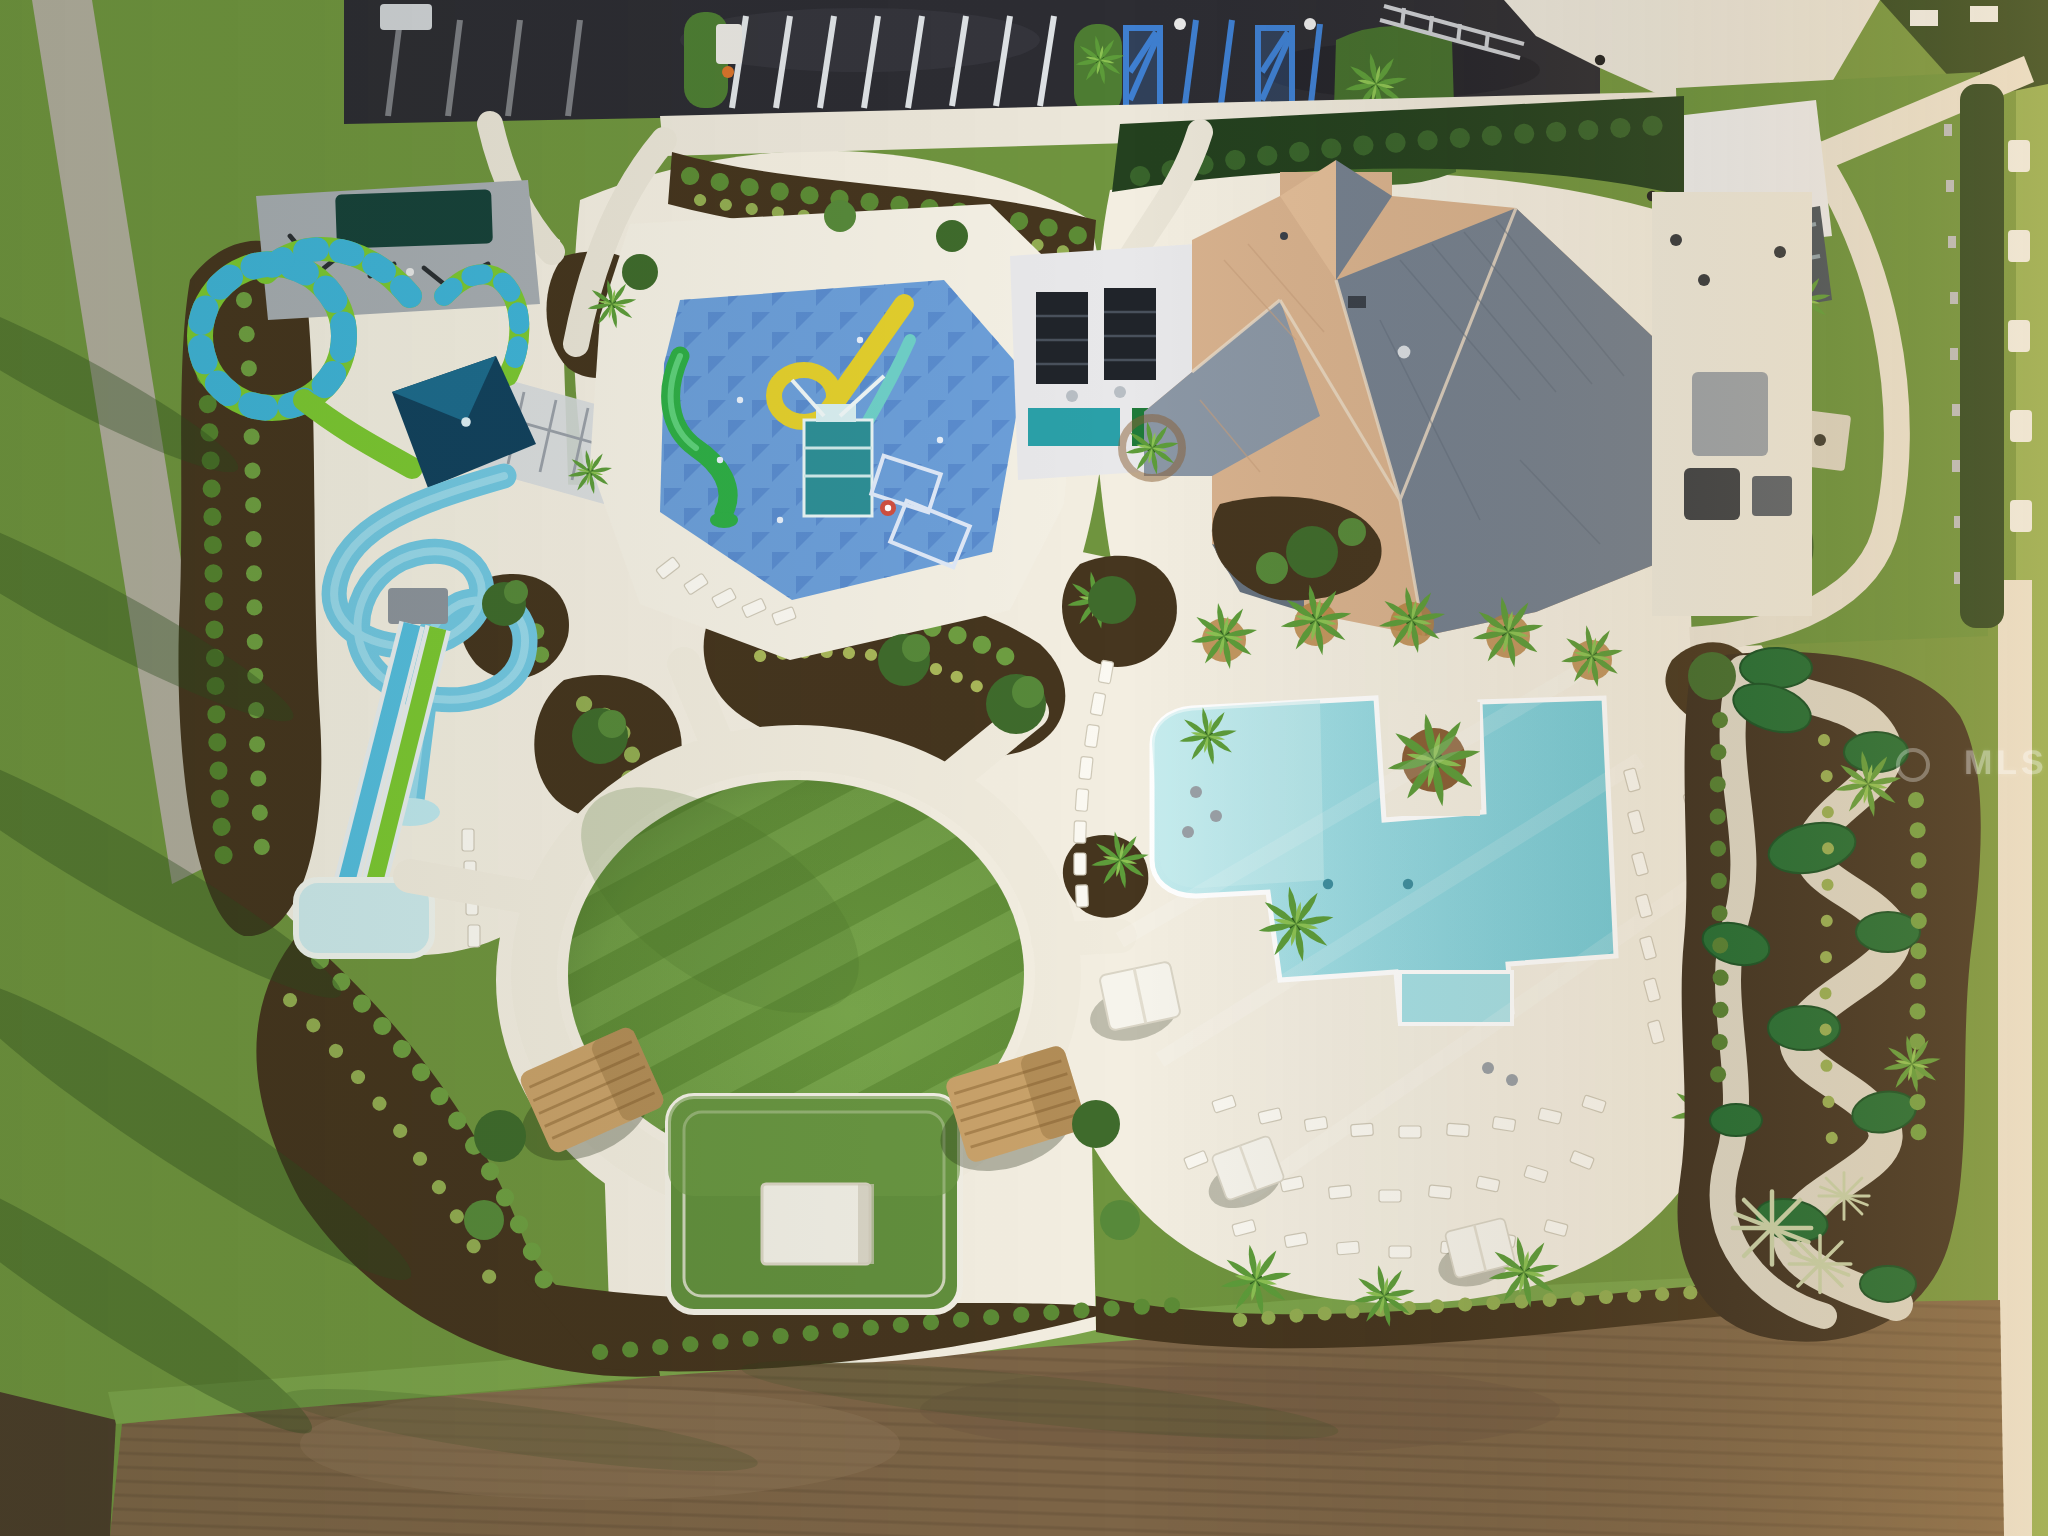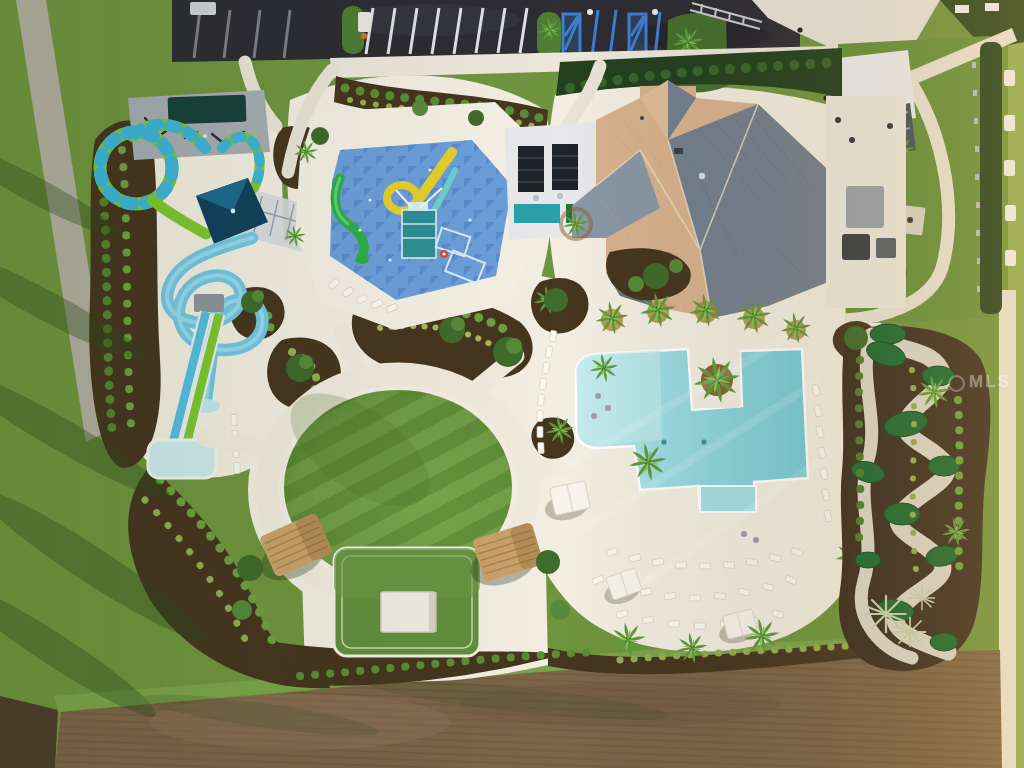--- a/index.html
+++ b/index.html
@@ -1,20 +1,20 @@
 <!DOCTYPE html>
 <html style="--grass: #70953f; --grass-bright: #8fae53; --deck: #f3eee1; --path: #e9e4d6; --asphalt: #2d2d33; --pool-water: #8ad5de; --pool-shallow: #c6ecee; --splash-pad: #6c9fd9; --splash-pattern: #4a7cc4; --slide-blue: #72c8e2; --slide-green: #7cc832; --canopy-teal: #12425e; --roof-tan: #d8b28e; --roof-slate: #74808f; --golf-green: #1b6a31; --mulch: #46361f; --dirt-field: #7d6547; --thatch: #c9a26a; --handicap-blue: #3f7fd0; --hedge: #24411f;"><head>
 <meta charset="utf-8">
 <style>
   html,body{margin:0;padding:0;background:#222;}
   .stage{position:relative;width:1024px;height:768px;overflow:hidden;
          font-family:"Liberation Sans", sans-serif;}
   .stage svg{display:block;}
-  .watermark{position:absolute;top:372px;left:948px;display:flex;align-items:flex-end;
-             gap:4px;color:#ffffff;opacity:.38;font-size:17px;font-weight:bold;
+  .watermark{position:absolute;top:372px;left:948px;display:flex;align-items:center;
+             gap:17px;color:#ffffff;opacity:.38;font-size:17px;font-weight:bold;
              letter-spacing:2px;text-shadow:0 0 2px rgba(255,255,255,.4);
              pointer-events:none;}
   .watermark .wm-ring{width:13px;height:13px;border:2px solid #fff;border-radius:50%;
              opacity:.8;}
 </style>
 </head>
 <body>
 
 <div class="stage">
 <svg width="1024" height="768" viewBox="0 0 1024 768" xmlns="http://www.w3.org/2000/svg">

